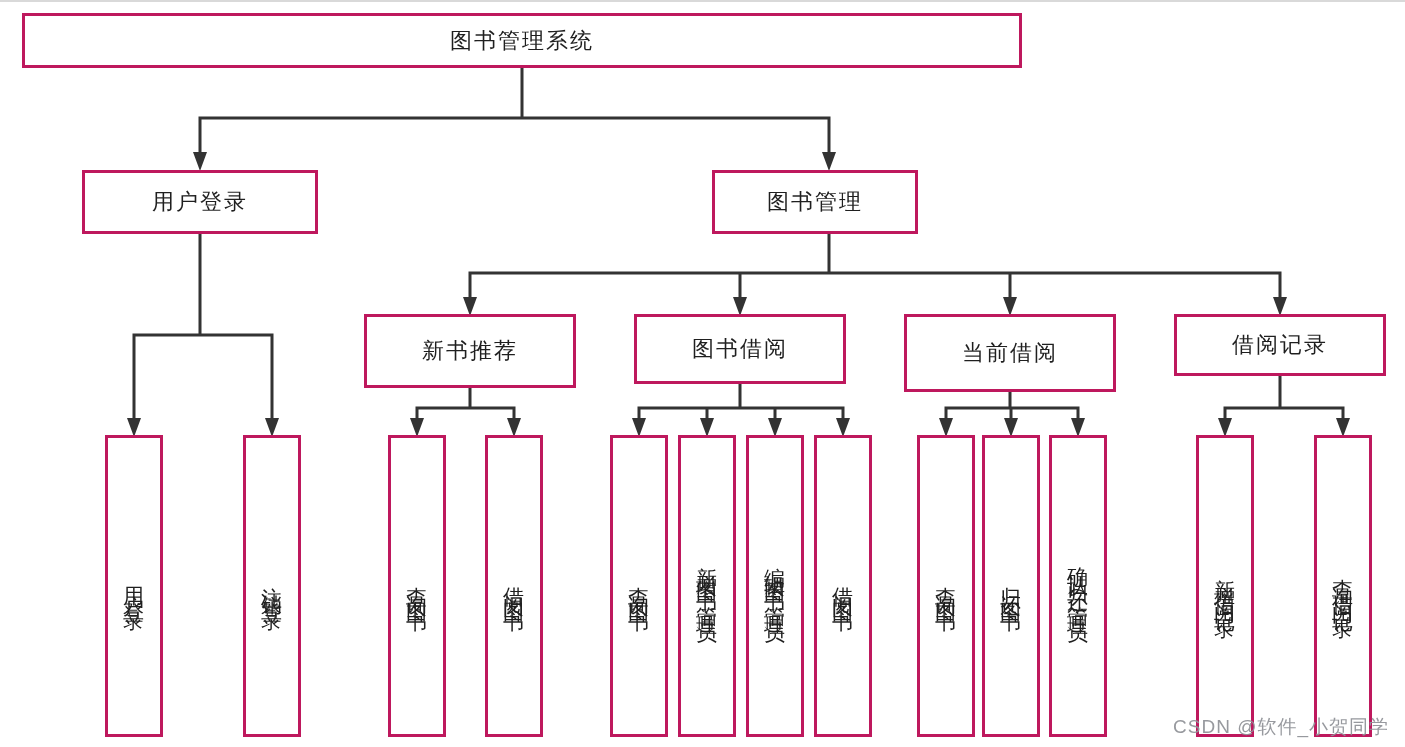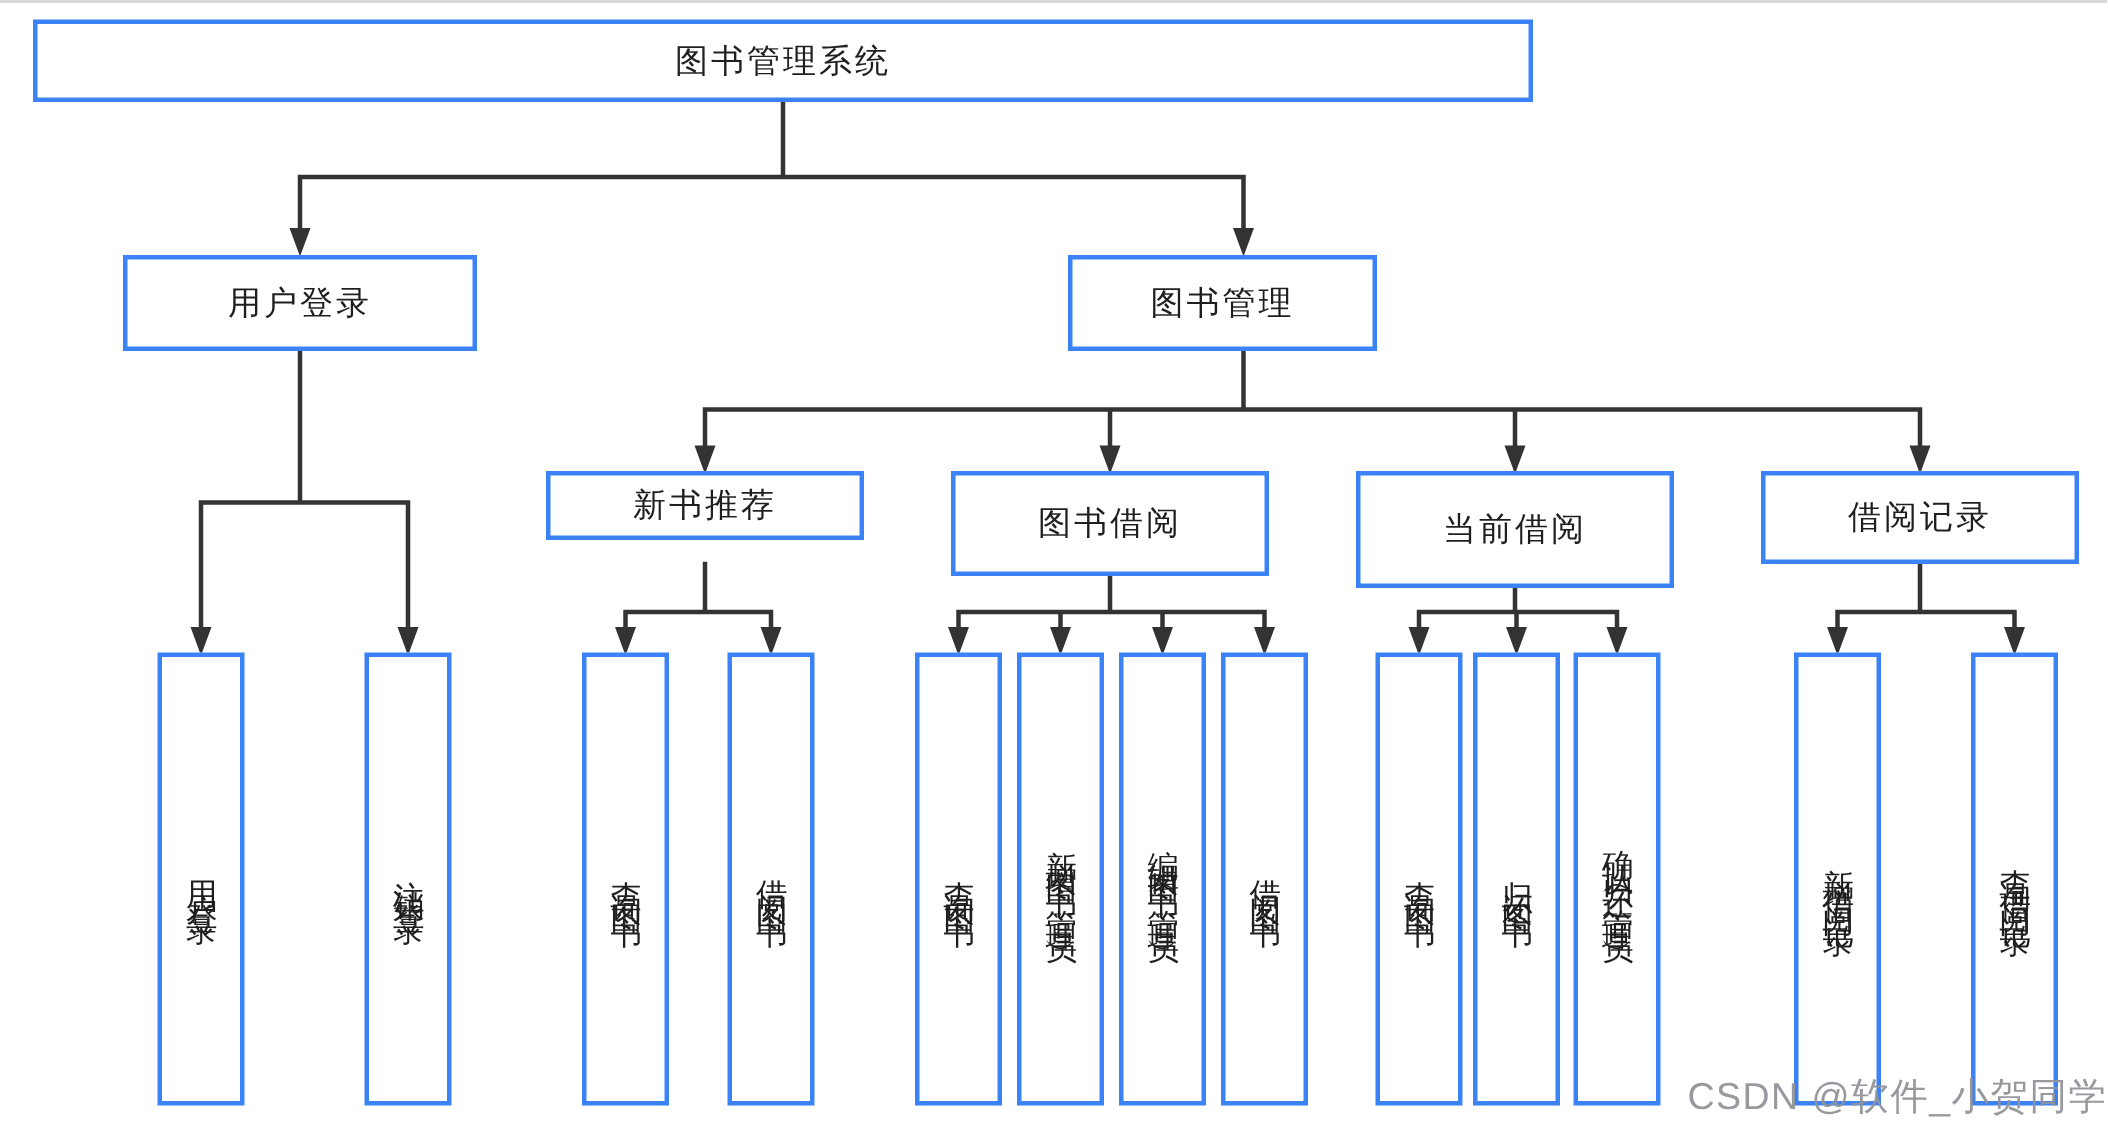--- a/index.html
+++ b/index.html
@@ -16,21 +16,21 @@
     background: #d9d9d9; z-index: 0;
   }
   svg.connectors {
     position: absolute; left: 0; top: 0; z-index: 1;
     pointer-events: none;
   }
   .node {
     position: absolute;
     box-sizing: border-box;
     background: #ffffff;
-    border: 3px solid #3b82f6;
+    border: 3px solid #be185d;
     display: flex;
     align-items: center;
     justify-content: center;
     z-index: 2;
     color: #1f1f1f;
   }
   .node .lbl {
     font-size: 22px;
     letter-spacing: 2px;
     white-space: nowrap;
@@ -39,23 +39,23 @@
     writing-mode: vertical-rl;
     text-orientation: mixed;
     font-size: 21px;
     letter-spacing: 8px;
     line-height: 1;
     white-space: normal;
   }
   .watermark {
     position: absolute;
     top: 714px;
-    right: 0;
+    right: 16px;
     z-index: 3;
-    font-size: 25px;
+    font-size: 19px;
     color: rgba(145, 148, 153, 0.95);
     letter-spacing: 1px;
     white-space: nowrap;
   }
 </style>
 </head>
 <body>
 
 <div class="canvas">
 
@@ -90,21 +90,21 @@
     <span class="lbl">图书管理系统</span>
   </div>
 
   <div class="node" style="left:82px; top:170px; width:236px; height:64px">
     <span class="lbl">用户登录</span>
   </div>
   <div class="node" style="left:712px; top:170px; width:206px; height:64px">
     <span class="lbl">图书管理</span>
   </div>
 
-  <div class="node" style="left:364px; top:314px; width:212px; height:46px">
+  <div class="node" style="left:364px; top:314px; width:212px; height:74px">
     <span class="lbl">新书推荐</span>
   </div>
   <div class="node" style="left:634px; top:314px; width:212px; height:70px">
     <span class="lbl">图书借阅</span>
   </div>
   <div class="node" style="left:904px; top:314px; width:212px; height:78px">
     <span class="lbl">当前借阅</span>
   </div>
   <div class="node" style="left:1174px; top:314px; width:212px; height:62px">
     <span class="lbl">借阅记录</span>

